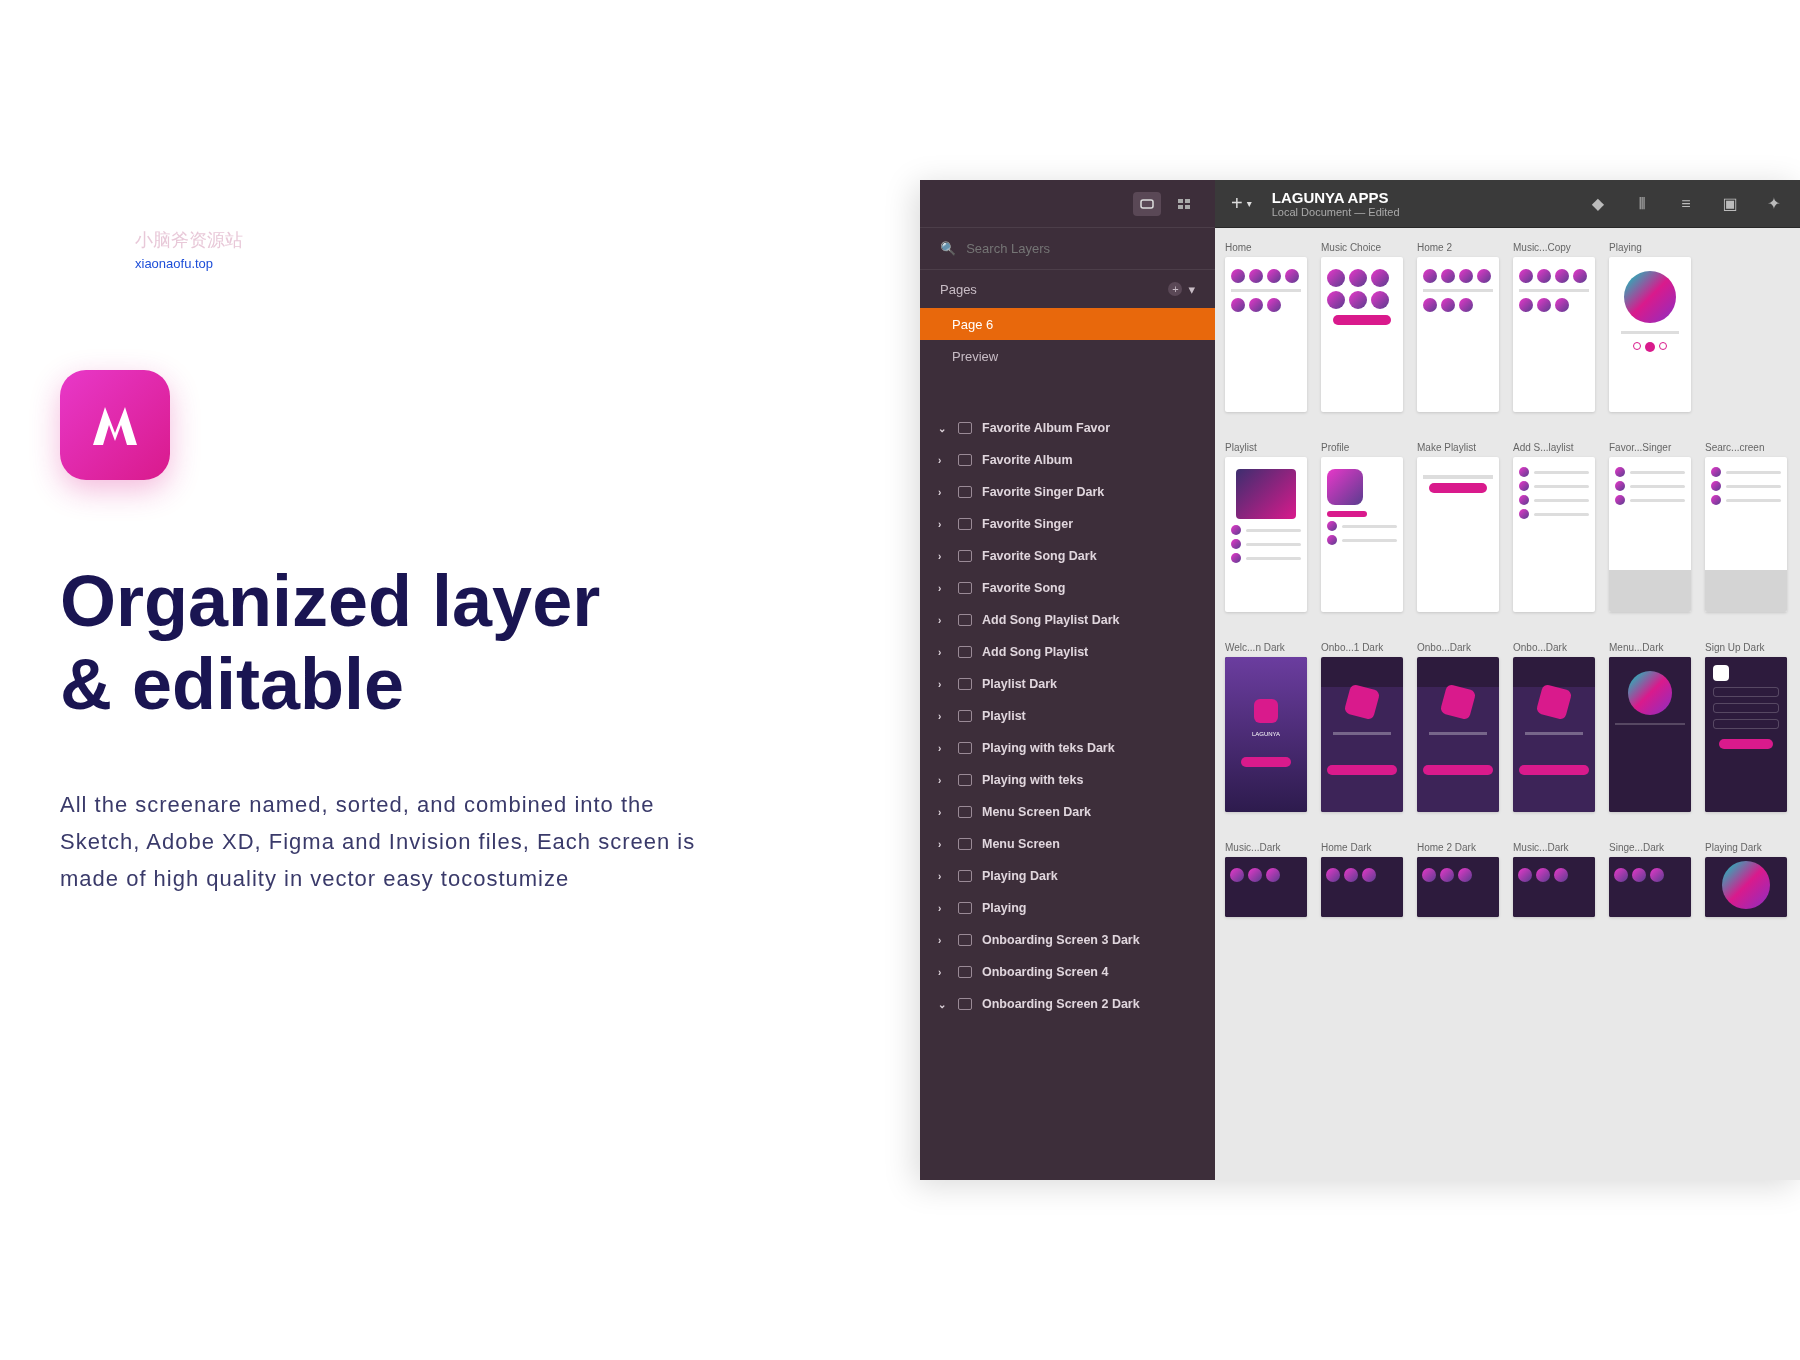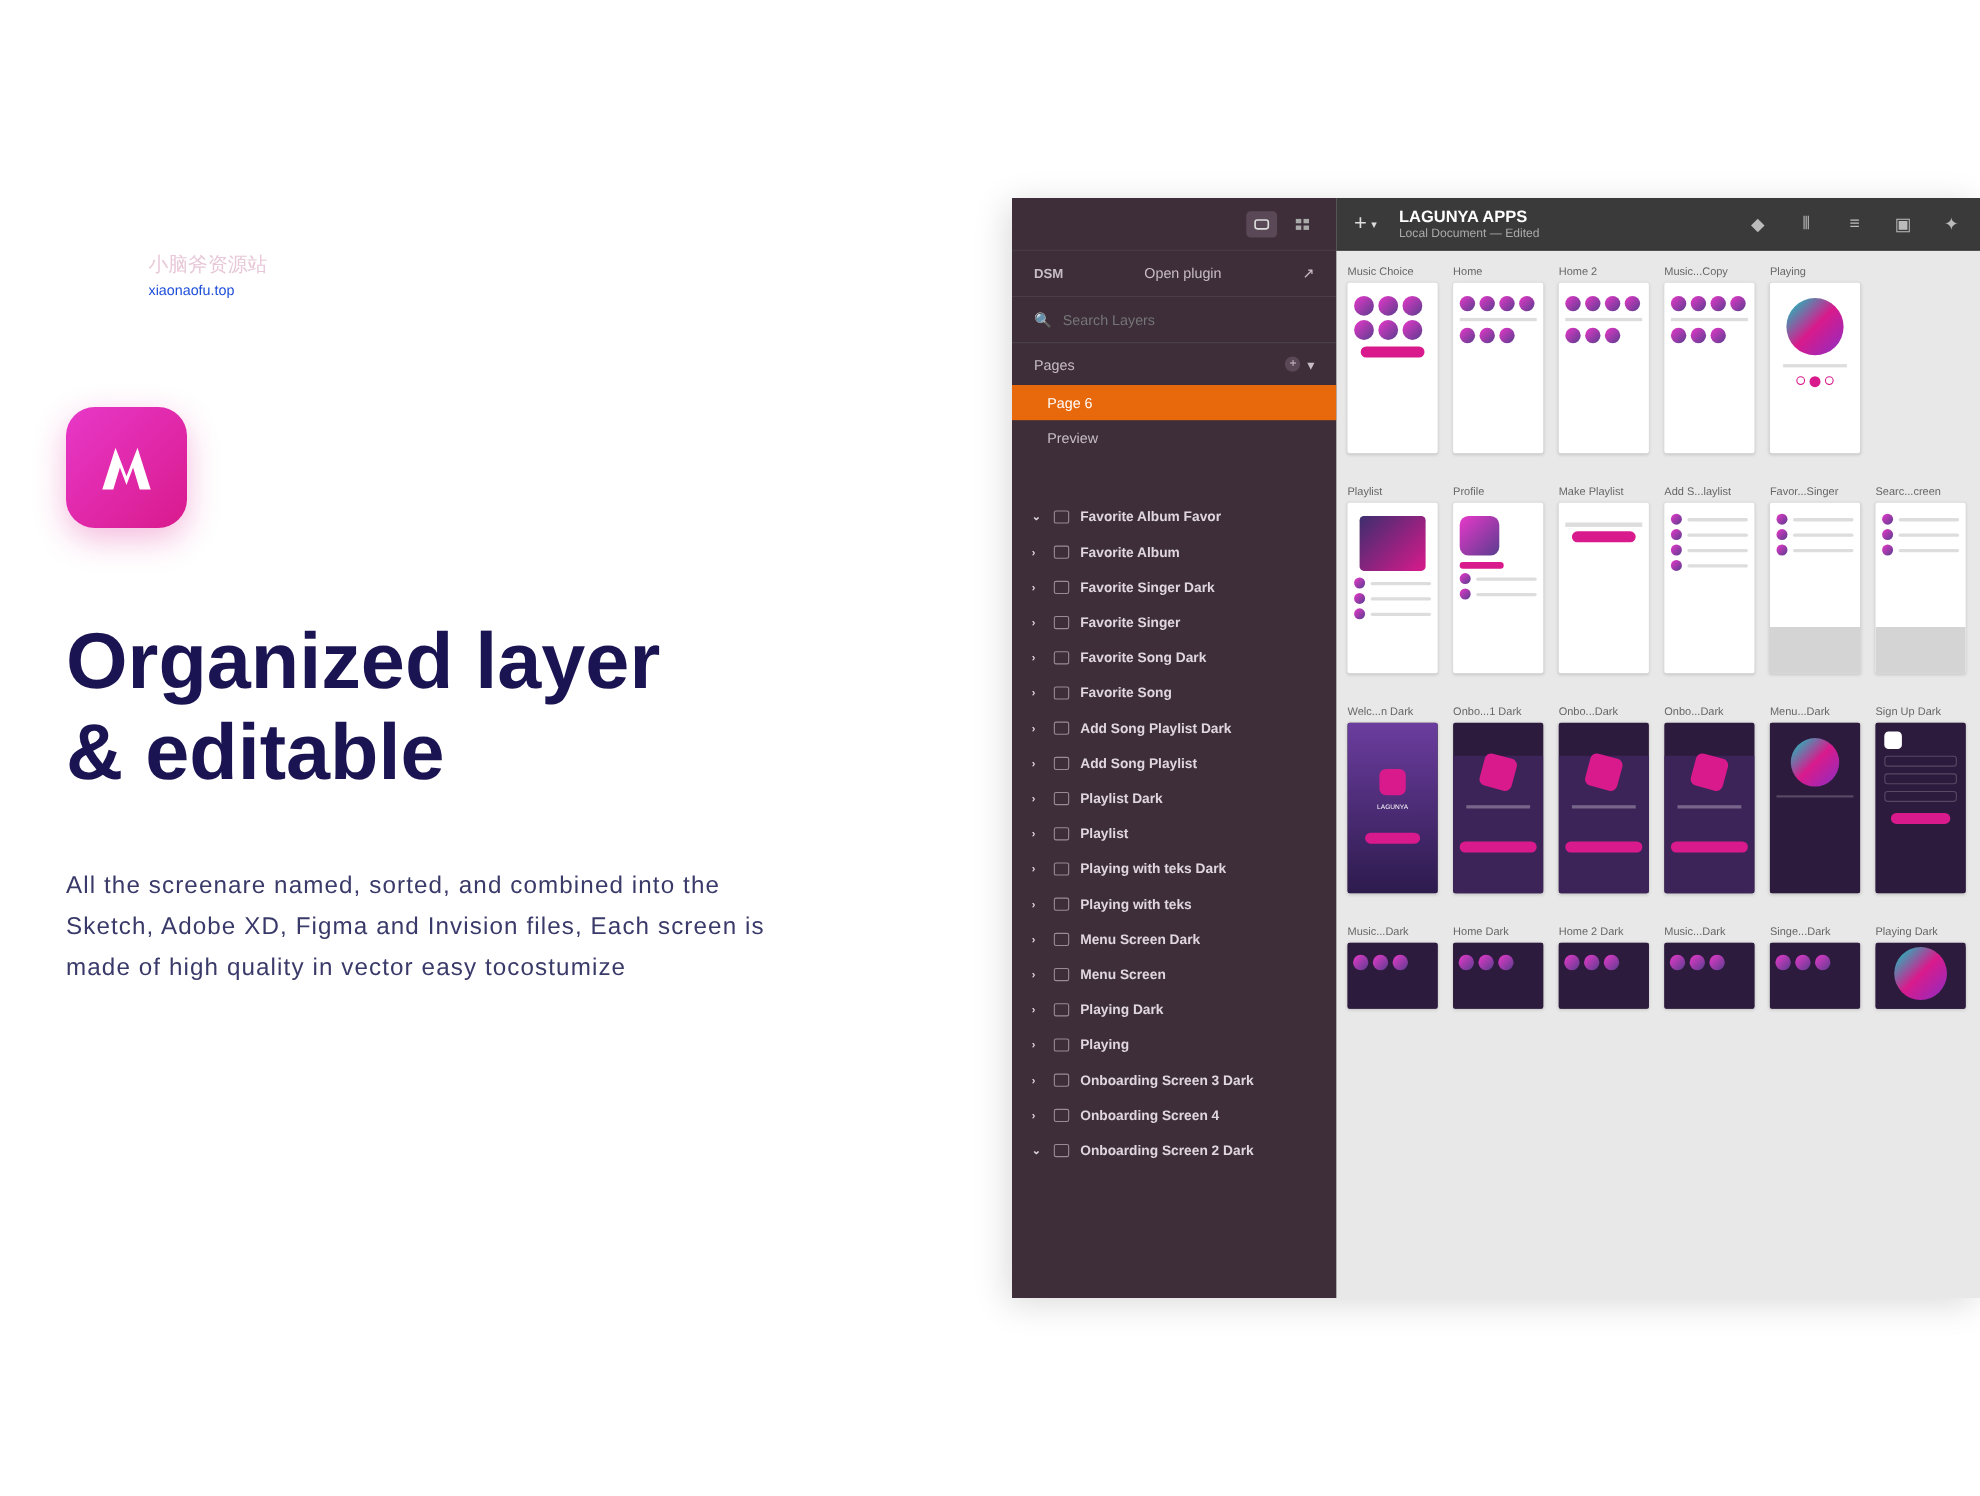--- a/index.html
+++ b/index.html
@@ -84,25 +84,20 @@
         </div>
       <div class="view-btn">
           <svg width="16" height="12">
             <rect x="1" y="1" width="5" height="4" fill="#aaa"></rect>
             <rect x="8" y="1" width="5" height="4" fill="#aaa"></rect>
             <rect x="1" y="7" width="5" height="4" fill="#aaa"></rect>
             <rect x="8" y="7" width="5" height="4" fill="#aaa"></rect>
           </svg>
         </div>
     </div>
-    <div class="plugin-row">
-      <span class="dsm">DSM</span>
-      <span>Open plugin</span>
-      <span>↗</span>
-    </div>
     <div class="search-row">
       <span>🔍</span>
       <input placeholder="Search Layers" style="">
     </div>
     <div class="pages-header">
       <span>Pages</span>
       <span style="display:flex;gap:6px;align-items:center"><span style="width:14px;height:14px;border-radius:50%;background:#5a4856;display:flex;align-items:center;justify-content:center;font-size:11px">+</span>▾</span>
     </div>
     <div id="pages-list">
         <div class="page-item selected">Page 6</div>
@@ -219,51 +214,51 @@
         <span>◆</span>
         <span>⫴</span>
         <span>≡</span>
         <span>▣</span>
         <span>✦</span>
       </div>
     </div>
     <div class="canvas-body" id="canvas-body">
         <div class="artboard-row">
           <div class="artboard">
+            <div class="ab-label">Home</div>
+            <div class="ab-frame">
+              <div class="thumb-content">
+                <div class="circles">
+                  <div class="circle sm"></div>
+                  <div class="circle sm"></div>
+                  <div class="circle sm"></div>
+                  <div class="circle sm"></div>
+                </div>
+                <div style="height:3px;background:#ddd;margin:3px 0"></div>
+                <div class="circles">
+                  <div class="circle sm"></div>
+                  <div class="circle sm"></div>
+                  <div class="circle sm"></div>
+                </div>
+              </div>
+            </div>
+          </div>
+          <div class="artboard">
             <div class="ab-label">Music Choice</div>
             <div class="ab-frame">
               <div class="thumb-content">
                 <div class="circles">
                   <div class="circle"></div>
                   <div class="circle"></div>
                   <div class="circle"></div>
                   <div class="circle"></div>
                   <div class="circle"></div>
                   <div class="circle"></div>
                 </div>
                 <div class="pink-btn"></div>
-              </div>
-            </div>
-          </div>
-          <div class="artboard">
-            <div class="ab-label">Home</div>
-            <div class="ab-frame">
-              <div class="thumb-content">
-                <div class="circles">
-                  <div class="circle sm"></div>
-                  <div class="circle sm"></div>
-                  <div class="circle sm"></div>
-                  <div class="circle sm"></div>
-                </div>
-                <div style="height:3px;background:#ddd;margin:3px 0"></div>
-                <div class="circles">
-                  <div class="circle sm"></div>
-                  <div class="circle sm"></div>
-                  <div class="circle sm"></div>
-                </div>
               </div>
             </div>
           </div>
           <div class="artboard">
             <div class="ab-label">Home 2</div>
             <div class="ab-frame">
               <div class="thumb-content">
                 <div class="circles">
                   <div class="circle sm"></div>
                   <div class="circle sm"></div>

